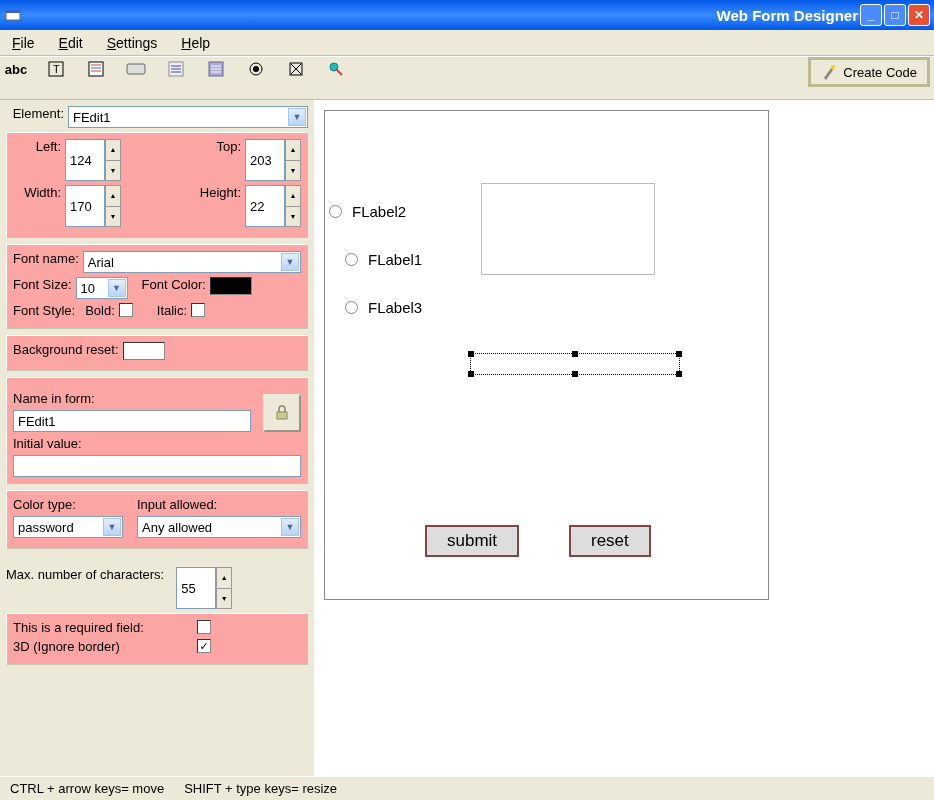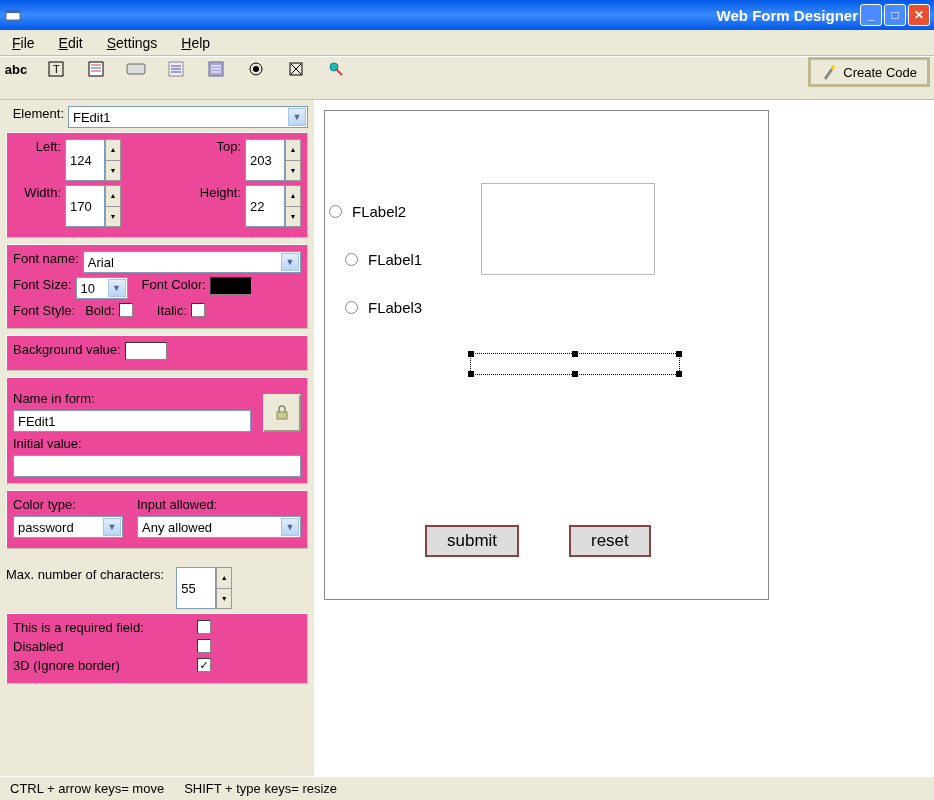--- a/index.html
+++ b/index.html
@@ -23,21 +23,21 @@
 .create-code-btn { margin-left: auto; padding: 4px 10px; background: #ece9d8; border: 3px solid #c0b890; display: flex; align-items: center; gap: 6px; font-size: 13px; }
 .create-code-btn .icon { width: 16px; height: 16px; }
 
 .main { display: flex; height: calc(800px - 30px - 26px - 44px - 24px); }
 .sidebar { width: 314px; background: #ece9d8; padding: 6px; overflow: auto; }
 .canvas-area { flex: 1; background: white; padding: 10px; }
 .canvas { width: 445px; height: 490px; border: 1px solid #888; background: white; background-image: radial-gradient(#666 0.7px, transparent 0.7px); background-size: 16px 16px; position: relative; }
 
 .row { display: flex; align-items: flex-start; margin-bottom: 4px; gap: 4px; }
 .label { font-size: 13px; text-align: right; }
-.panel { border: 1px solid #c8c4b4; border-top: 1px solid #fff; border-left: 1px solid #fff; padding: 6px; margin-bottom: 6px; background: #ec4899; }
+.panel { border: 1px solid #c8c4b4; border-top: 1px solid #fff; border-left: 1px solid #fff; padding: 6px; margin-bottom: 6px; background: #fca5a5; }
 
 .input-field { background: white; border: 1px solid #7e9db9; font-size: 13px; padding: 2px 4px; height: 22px; }
 .combo { background: white; border: 1px solid #7e9db9; font-size: 13px; padding: 2px 20px 2px 4px; height: 22px; position: relative; display: inline-flex; align-items: center; }
 .combo-arrow { position: absolute; right: 1px; top: 1px; width: 18px; height: 18px; background: linear-gradient(#e4eefb,#b8d5f5); border: 1px solid #a8c4e8; display: flex; align-items: center; justify-content: center; font-size: 9px; color: #4a6a9a; }
 .spinner { display: inline-flex; }
 .spinner input { width: 40px; background: white; border: 1px solid #7e9db9; font-size: 13px; padding: 20px 4px; height: 22px; }
 .spinner-btns { width: 16px; display: flex; flex-direction: column; border: 1px solid #999; }
 .spinner-btns div { flex: 1; background: #ece9d8; display: flex; align-items: center; justify-content: center; font-size: 7px; border-bottom: 1px solid #999; }
 .spinner-btns div:last-child { border-bottom: none; }
 
@@ -214,21 +214,21 @@
         <span class="label">Font Style:</span>
         <span class="label" style="margin-left:6px">Bold:</span>
         <div class="checkbox"></div>
         <span class="label" style="margin-left:20px">Italic:</span>
         <div class="checkbox"></div>
       </div>
     </div>
 
     <div class="panel">
       <div class="row">
-        <span class="label">Background value:</span>
+        <span class="label">Background reset:</span>
         <div class="color-swatch" style="background:#fff"></div>
       </div>
     </div>
 
     <div class="panel">
       <div class="row" style="align-items:flex-end">
         <div style="flex:1">
           <div class="label" style="text-align:left;margin-bottom:4px">Name in form:</div>
           <input class="input-field" style="width: 100%;" value="FEdit1">
         </div>
@@ -272,24 +272,20 @@
           </div>
         </div>
     </div>
 
     <div class="panel" style="">
       <div class="row">
         <span class="label" style="text-align:left;flex:0 0 180px">This is a required field:</span>
         <div class="checkbox"></div>
       </div>
       <div class="row">
-        <span class="label" style="text-align:left;flex:0 0 180px">Disabled</span>
-        <div class="checkbox"></div>
-      </div>
-      <div class="row">
         <span class="label" style="text-align:left;flex:0 0 180px">3D (Ignore border)</span>
         <div class="checkbox">
             <span>✓</span>
           </div>
       </div>
     </div>
 
   </div>
 
   <div class="canvas-area">

